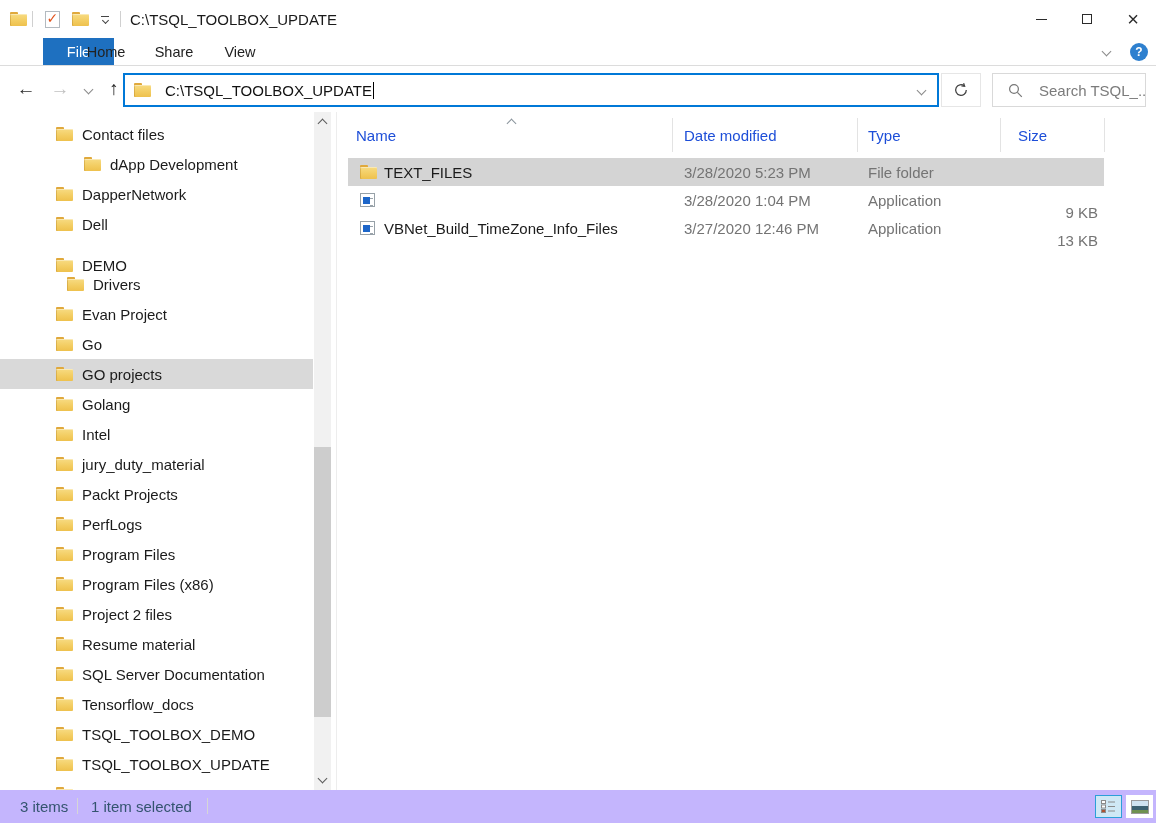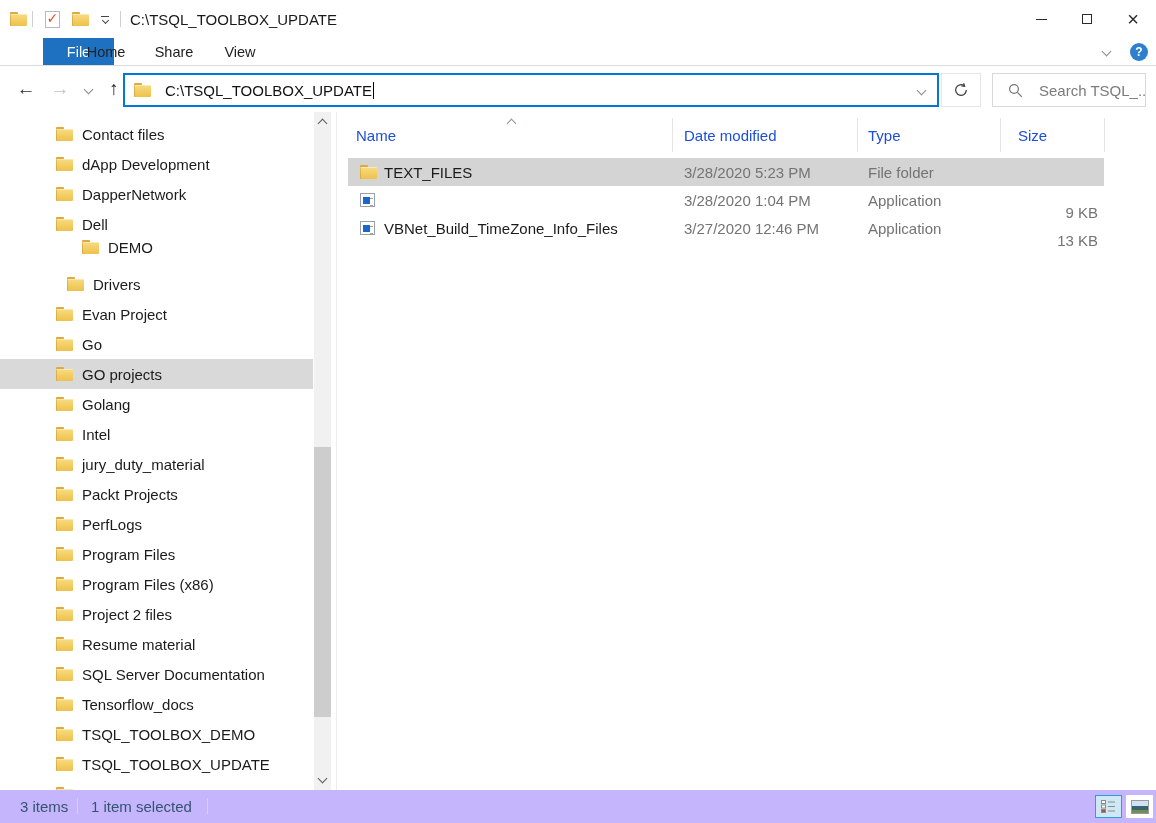--- a/index.html
+++ b/index.html
@@ -194,33 +194,33 @@
     </div>
   </div>
 
   <div class="content">
 
     <div class="sidebar">
       <div class="sitem" style="top:7px;">
           <span class="folder-icon"></span>
           <span class="sitem-label">Contact files</span>
         </div>
-      <div class="sitem" style="top:37px;">
+      <div class="sitem" style="top:37px;padding-left:28px;">
           <span class="folder-icon"></span>
           <span class="sitem-label">dApp Development</span>
         </div>
       <div class="sitem" style="top:67px;">
           <span class="folder-icon"></span>
           <span class="sitem-label">DapperNetwork</span>
         </div>
       <div class="sitem" style="top:97px;">
           <span class="folder-icon"></span>
           <span class="sitem-label">Dell</span>
         </div>
-      <div class="sitem" style="top:120px;padding-left:26px;">
+      <div class="sitem" style="top:138px;">
           <span class="folder-icon"></span>
           <span class="sitem-label">DEMO</span>
         </div>
       <div class="sitem" style="top:157px;padding-left:11px;">
           <span class="folder-icon"></span>
           <span class="sitem-label">Drivers</span>
         </div>
       <div class="sitem" style="top:187px;">
           <span class="folder-icon"></span>
           <span class="sitem-label">Evan Project</span>

